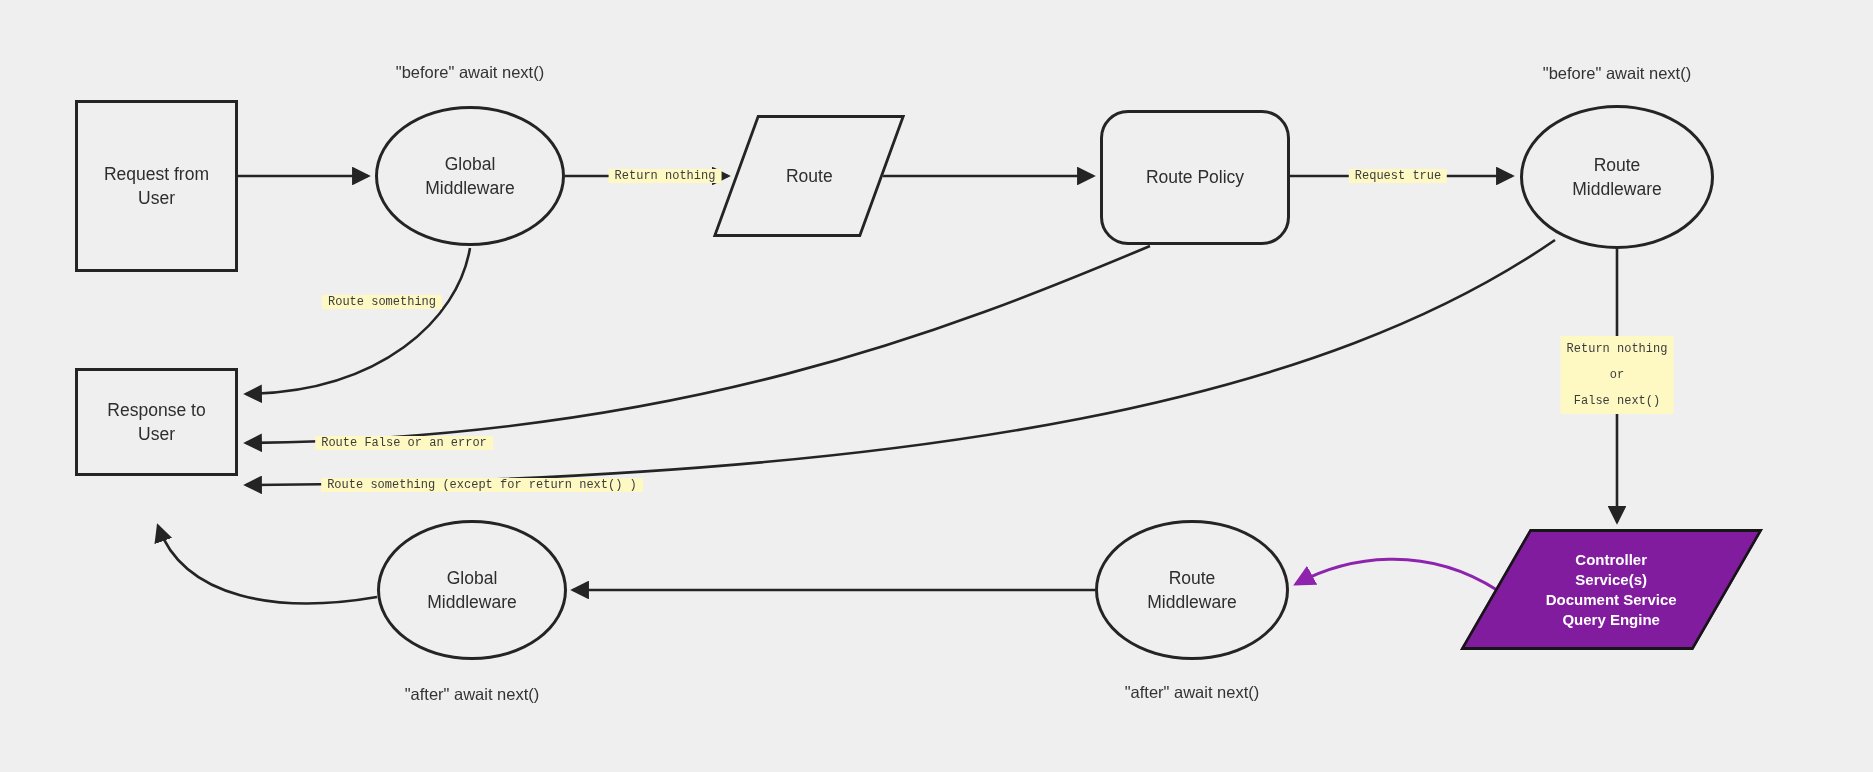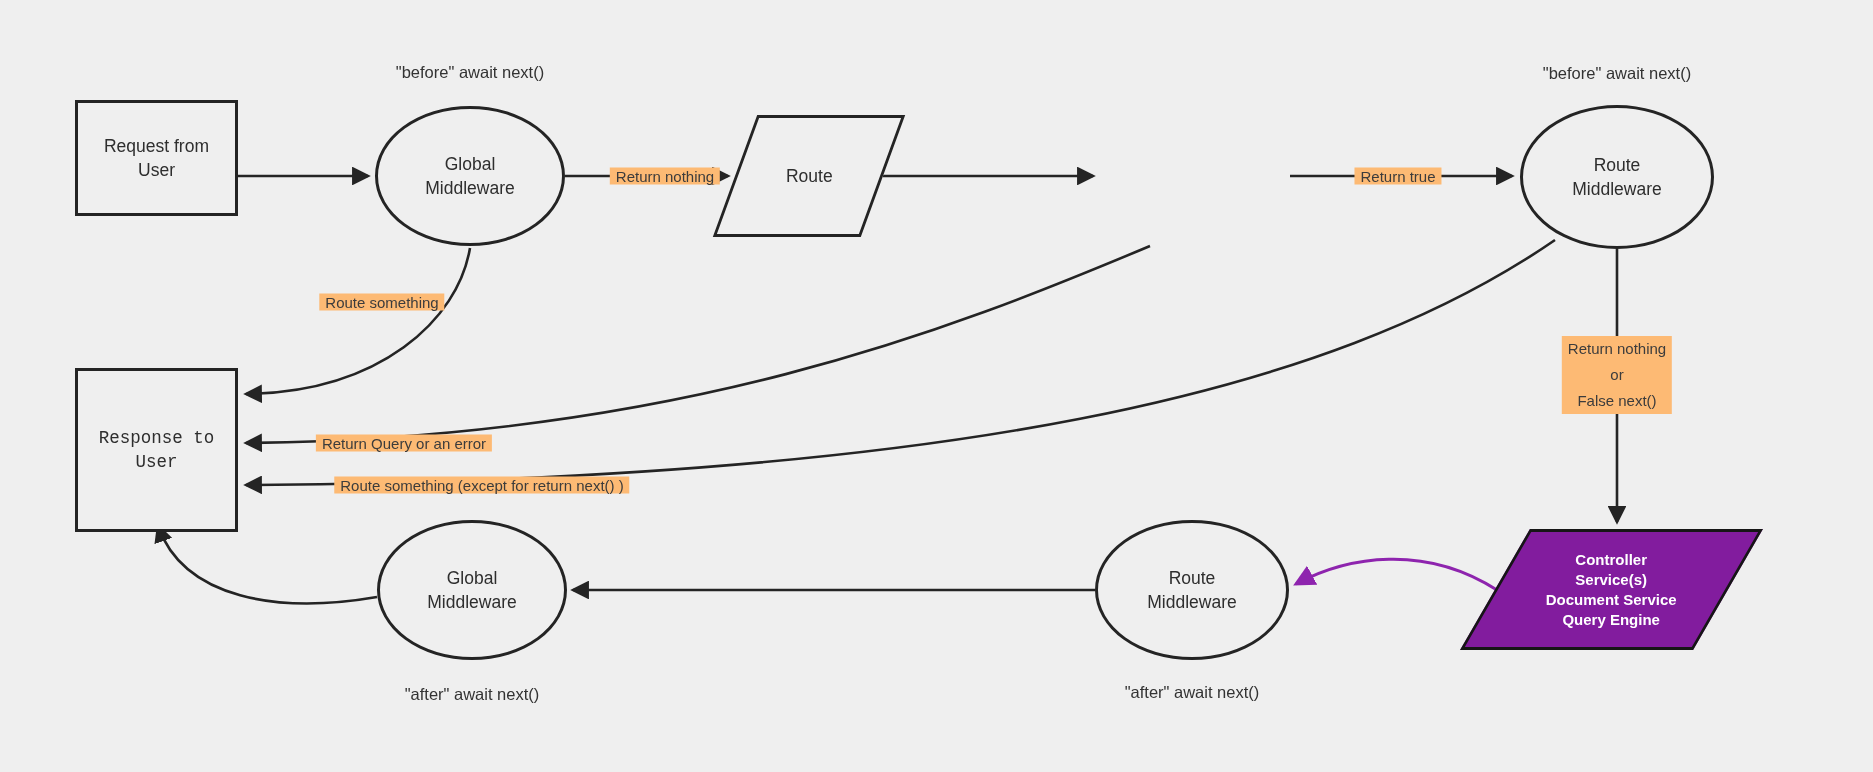--- a/index.html
+++ b/index.html
@@ -18,23 +18,24 @@
   .ellipse { border-radius:50%; }
   .rounded { border-radius:28px; }
   .para { transform:skewX(-20deg); }
   .para .inner { transform:skewX(20deg); }
   .purple {
     transform:skewX(-30deg); background:#821c9e; border-color:#161616;
     color:#ffffff; font-weight:700; font-size:15px; line-height:20px;
   }
   .purple .inner { transform:skewX(30deg); }
   .elabel {
-    position:absolute; z-index:3; background:#fdba74; padding:0 6px;
-    font-size:15px; color:#3c3c3c; white-space:nowrap;
+    position:absolute; z-index:3; background:#fef9c3; padding:0 6px;
+    font-size:12px; color:#3c3c3c; white-space:nowrap;
     transform:translate(-50%,-50%);
+    font-family:Liberation Mono, monospace;
   }
   .annot {
     position:absolute; z-index:3; font-size:16.5px; color:#333;
     white-space:nowrap; transform:translate(-50%,-50%);
   }
   .multi { text-align:center; line-height:26px; white-space:nowrap; }
 </style>
 </head>
 <body>
 
@@ -57,38 +58,41 @@
       <path d="M 470 248 C 458 320 380 392 246 394" marker-end="url(#arrow-dark)"></path>
       <path d="M 1150 246 C 950 330 680 438 246 443" marker-end="url(#arrow-dark)"></path>
       <path d="M 1555 240 C 1330 395 950 480 246 485" marker-end="url(#arrow-dark)"></path>
       <path d="M 1617 249 L 1617 522" marker-end="url(#arrow-dark)"></path>
       <path d="M 1095 590 L 573 590" marker-end="url(#arrow-dark)"></path>
       <path d="M 377 597 C 278 614 184 599 158 526" marker-end="url(#arrow-dark)"></path>
     </g>
     <path d="M 1497 590 C 1425 544 1348 556 1296 584" fill="none" stroke="#8e24ae" stroke-width="3" marker-end="url(#arrow-purple)"></path>
   </svg>
 
-  <div class="node" style="left:75px; top:100px; width:163px; height:116px;">
+  <div class="node" style="left:75px; top:100px; width:163px; height:172px;">
     <div class="inner" style="width:125px;">Request from User</div>
   </div>
 
   <div class="node ellipse" style="left:375px; top:106px; width:190px; height:140px;">
     <div class="inner" style="width:110px;">Global Middleware</div>
   </div>
 
   <div class="node para" style="left:735px; top:115px; width:148px; height:122px;">
     <div class="inner">Route</div>
   </div>
 
+  <div class="node rounded" style="left:1100px; top:110px; width:190px; height:135px;">
+    <div class="inner">Route Policy</div>
+  </div>
 
   <div class="node ellipse" style="left:1520px; top:105px; width:194px; height:144px;">
     <div class="inner" style="width:110px;">Route Middleware</div>
   </div>
 
-  <div class="node" style="left:75px; top:368px; width:163px; height:164px;font-family:Liberation Mono, monospace;">
+  <div class="node" style="left:75px; top:368px; width:163px; height:108px;">
     <div class="inner" style="width:120px;">Response to User</div>
   </div>
 
   <div class="node purple" style="left:1495px; top:529px; width:233px; height:121px;">
     <div class="inner">
       <div>Controller</div>
       <div>Service(s)</div>
       <div>Document Service</div>
       <div>Query Engine</div>
     </div>
@@ -101,23 +105,23 @@
   <div class="node ellipse" style="left:377px; top:520px; width:190px; height:140px;">
     <div class="inner" style="width:110px;">Global Middleware</div>
   </div>
 
   <div class="annot" style="left:470px; top:72px;">"before" await next()</div>
   <div class="annot" style="left:1617px; top:73px;">"before" await next()</div>
   <div class="annot" style="left:472px; top:694px;">"after" await next()</div>
   <div class="annot" style="left:1192px; top:692px;">"after" await next()</div>
 
   <div class="elabel" style="left:665px; top:176px;">Return nothing</div>
-  <div class="elabel" style="left:1398px; top:176px;">Return true</div>
+  <div class="elabel" style="left:1398px; top:176px;">Request true</div>
   <div class="elabel" style="left:382px; top:302px;">Route something</div>
-  <div class="elabel" style="left:404px; top:443px;">Return Query or an error</div>
+  <div class="elabel" style="left:404px; top:443px;">Route False or an error</div>
   <div class="elabel" style="left:482px; top:485px;">Route something (except for return next() )</div>
   <div class="elabel multi" style="left:1617px; top:375px;">
     <div>Return nothing</div>
     <div>or</div>
     <div>False next()</div>
   </div>
 
 </div>
 
 </body></html>

